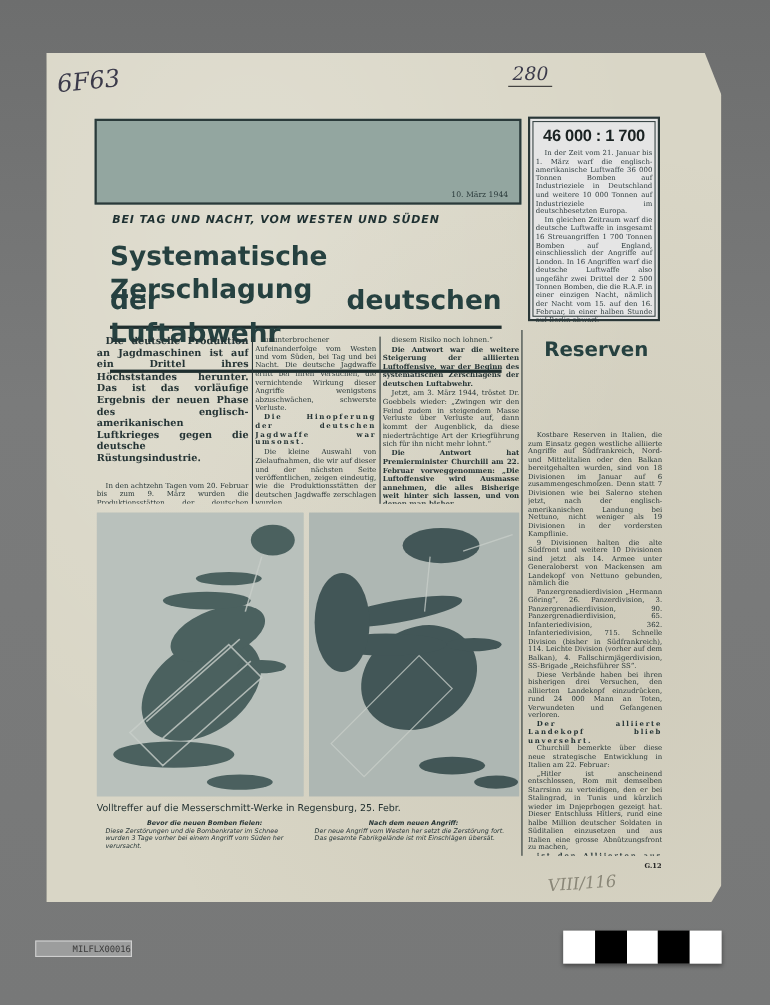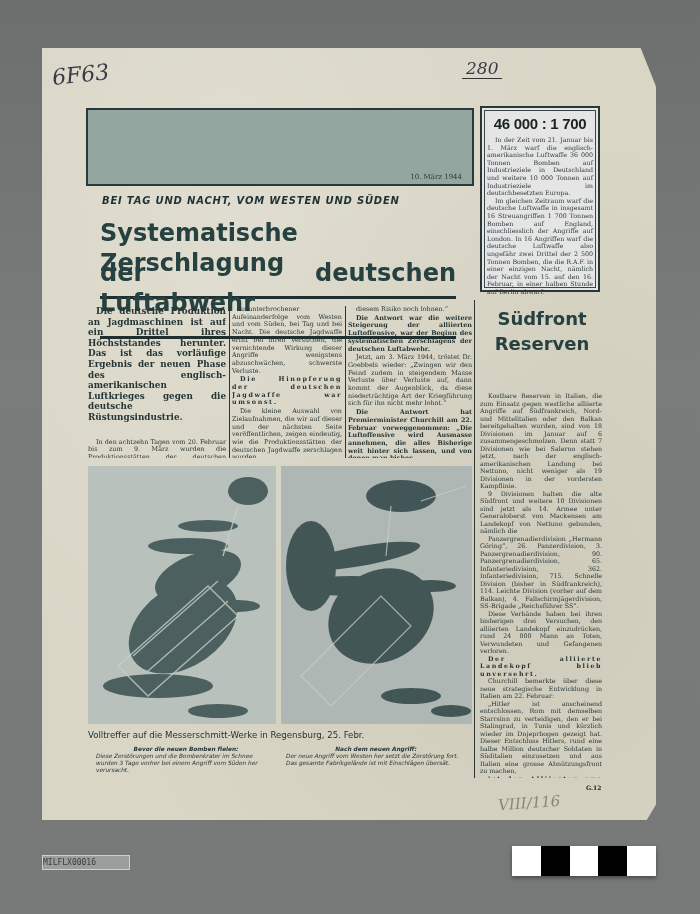--- a/index.html
+++ b/index.html
@@ -97,23 +97,23 @@
   .side-col {
     position: absolute; left: 480px; top: 392px; width: 122px; height: 386px; overflow: hidden;
     font-size: 6.3px; line-height: 7.5px; color: #263536; text-align: justify;
   }
   .side-col p { margin: 0; text-indent: 8px; }
   .spaced { letter-spacing: 1.6px; font-weight: bold; }
   .side-rule { position: absolute; left: 474px; top: 300px; width: 1px; height: 478px; background: #2a3636; }
   .code { position: absolute; left: 586px; top: 784px; font-size: 6px; font-weight: bold; color: #222; }
 
   .accession {
-    position: absolute; left: 42px; top: 855px; width: 88px; height: 15px;
+    position: absolute; left: 32px; top: 855px; width: 88px; height: 15px;
     background: #9c9d9d; border: 1px solid #cfcfcf; box-sizing: border-box;
-    font-family: "DejaVu Sans Mono", monospace; font-size: 8px; color: #3a3a3a; text-align: left; line-height: 13px;
+    font-family: "DejaVu Sans Mono", monospace; font-size: 8px; color: #3a3a3a; text-align: right; line-height: 13px;
   }
   .scalebar {
     position: absolute; left: 512px; top: 846px; width: 144px; height: 30px; display: flex;
     box-shadow: 0 2px 4px rgba(0,0,0,0.4);
   }
   .scalebar span { flex: 1; }
 </style>
 </head>
 <body>
 
@@ -208,21 +208,20 @@
   <span class="subcap-title">Bevor die neuen Bomben fielen:</span>
   <span>Diese Zerstörungen und die Bombenkrater im Schnee wurden 3 Tage vorher bei einem Angriff vom Süden her verursacht.</span>
 </div>
 <div class="subcap subcap-2">
   <span class="subcap-title">Nach dem neuen Angriff:</span>
   <span>Der neue Angriff vom Westen her setzt die Zerstörung fort. Das gesamte Fabrikgelände ist mit Einschlägen übersät.</span>
 </div>
 
 <div class="side-rule"></div>
 <div class="side-head">
-  <div>Südfront</div>
   <div>Reserven</div>
 </div>
 <div class="side-col">
   <p>Kostbare Reserven in Italien, die zum Einsatz gegen westliche alliierte Angriffe auf Südfrankreich, Nord- und Mittelitalien oder den Balkan bereitgehalten wurden, sind von 18 Divisionen im Januar auf 6 zusammengeschmolzen. Denn statt 7 Divisionen wie bei Salerno stehen jetzt, nach der englisch-amerikanischen Landung bei Nettuno, nicht weniger als 19 Divisionen in der vordersten Kampflinie.</p>
   <p>9 Divisionen halten die alte Südfront und weitere 10 Divisionen sind jetzt als 14. Armee unter Generaloberst von Mackensen am Landekopf von Nettuno gebunden, nämlich die</p>
   <p>Panzergrenadierdivision „Hermann Göring“, 26. Panzerdivision, 3. Panzergrenadierdivision, 90. Panzergrenadierdivision, 65. Infanteriedivision, 362. Infanteriedivision, 715. Schnelle Division (bisher in Südfrankreich), 114. Leichte Division (vorher auf dem Balkan), 4. Fallschirmjägerdivision, SS-Brigade „Reichsführer SS“.</p>
   <p>Diese Verbände haben bei ihren bisherigen drei Versuchen, den alliierten Landekopf einzudrücken, rund 24 000 Mann an Toten, Verwundeten und Gefangenen verloren.</p>
   <p class="spaced">Der alliierte Landekopf blieb unversehrt.</p>
   <p>Churchill bemerkte über diese neue strategische Entwicklung in Italien am 22. Februar:</p>
   <p>„Hitler ist anscheinend entschlossen, Rom mit demselben Starrsinn zu verteidigen, den er bei Stalingrad, in Tunis und kürzlich wieder im Dnjeprbogen gezeigt hat. Dieser Entschluss Hitlers, rund eine halbe Million deutscher Soldaten in Süditalien einzusetzen und aus Italien eine grosse Abnützungsfront zu machen,</p>

